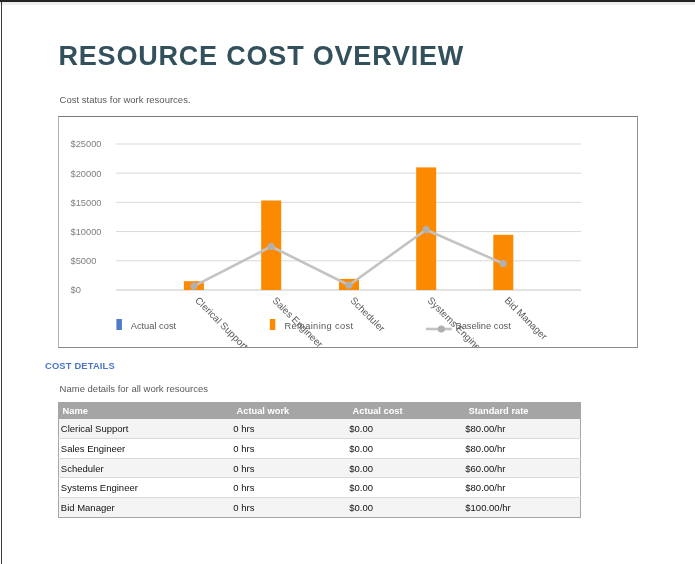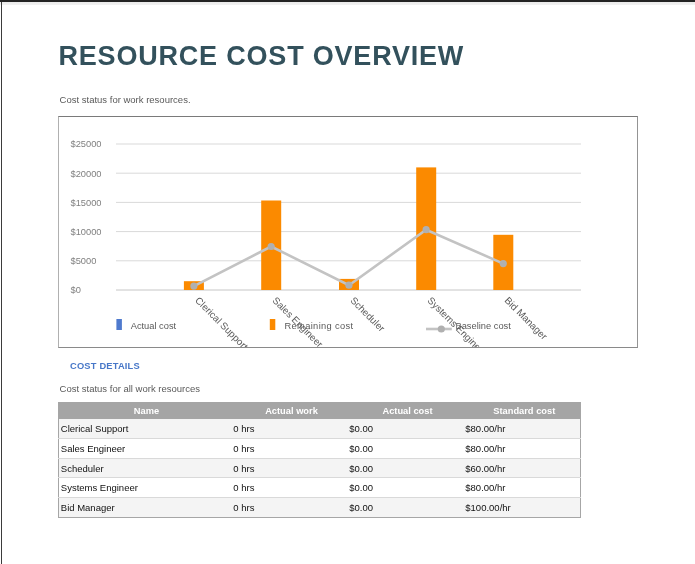--- a/index.html
+++ b/index.html
@@ -6,21 +6,21 @@
   body{width:695px;height:564px;background:#ffffff;position:relative;overflow:hidden;
        font-family:"Liberation Sans", sans-serif;}
   .abs{position:absolute;}
   .title{left:58.5px;top:35.6px;font-size:27px;font-weight:bold;color:#33515c;letter-spacing:0.8px;line-height:1;white-space:nowrap;margin-top:7px;}
   .sect{font-size:9.3px;font-weight:bold;color:#4777c8;letter-spacing:0.2px;line-height:1;white-space:nowrap;}
   .sub{font-size:9.5px;color:#595959;line-height:1;white-space:nowrap;}
   .chartbox{left:58px;top:116px;width:578px;height:230px;border-style:solid;border-width:1px;border-color:#7a7a7a #949494 #8a8a8a #b0b0b0;background:#fff;}
   table.tbl{position:absolute;left:58px;top:402px;border-collapse:collapse;
             font-size:9.5px;color:#111111;table-layout:fixed;
             border-left:1px solid #a6a6a6;border-right:1px solid #a6a6a6;}
-  table.tbl th{background:#a5a5a5;color:#ffffff;font-weight:bold;text-align:center;
+  table.tbl th{background:#a5a5a5;color:#ffffff;font-weight:bold;text-align:left;
                height:17.4px;padding:0 0 0 6px;font-size:9.3px;}
   table.tbl th.h1{padding-left:3.5px;}
   table.tbl td{height:18.7px;padding:0 0 0 2.8px;border-bottom:1px solid #d9d9d9;}
   table.tbl td.d1{padding-left:1.8px;}
   table.tbl tr.odd td{background:#f4f4f4;}
   table.tbl tr.last td{border-bottom:1px solid #a6a6a6;}
 </style>
 </head>
 <body>
 
@@ -80,36 +80,36 @@
 
     <rect x="57.4" y="202" width="5.5" height="11" fill="#4f7ace"></rect>
     <text x="71.7" y="211.8" font-size="9.3" fill="#595959">Actual cost</text>
     <rect x="210.8" y="202" width="5.5" height="11" fill="#fb8a00"></rect>
     <text x="225.5" y="211.8" font-size="9.3" letter-spacing="0.35" fill="#595959">Remaining cost</text>
     <line x1="367" y1="212" x2="392.8" y2="212" stroke="#c3c3c3" stroke-width="2.6"></line>
     <circle cx="382.3" cy="212" r="3.6" fill="#b0b0b0"></circle>
     <text x="396.5" y="211.8" font-size="9.3" fill="#595959">Baseline cost</text>
   </svg>
 
-  <div class="abs sect" style="left:70px;top:361.7px;">COST DETAILS</div>
-  <div class="abs sub" style="left:59.6px;top:384px;">Cost status for all work resources</div>
+  <div class="abs sect" style="left:45px;top:361.7px;">COST DETAILS</div>
+  <div class="abs sub" style="left:59.6px;top:384px;">Name details for all work resources</div>
 
   <table class="tbl">
     <colgroup>
       <col style="width:172px">
       <col style="width:116px">
       <col style="width:116px">
       <col style="width:118px">
     </colgroup>
     <tbody>
       <tr>
         <th class="h1">Name</th>
         <th>Actual work</th>
         <th>Actual cost</th>
-        <th>Standard cost</th>
+        <th>Standard rate</th>
       </tr>
     <tr class="odd">
         <td class="d1">Clerical Support</td>
         <td>0 hrs</td>
         <td>$0.00</td>
         <td>$80.00/hr</td>
       </tr>
     <tr>
         <td class="d1">Sales Engineer</td>
         <td>0 hrs</td>

